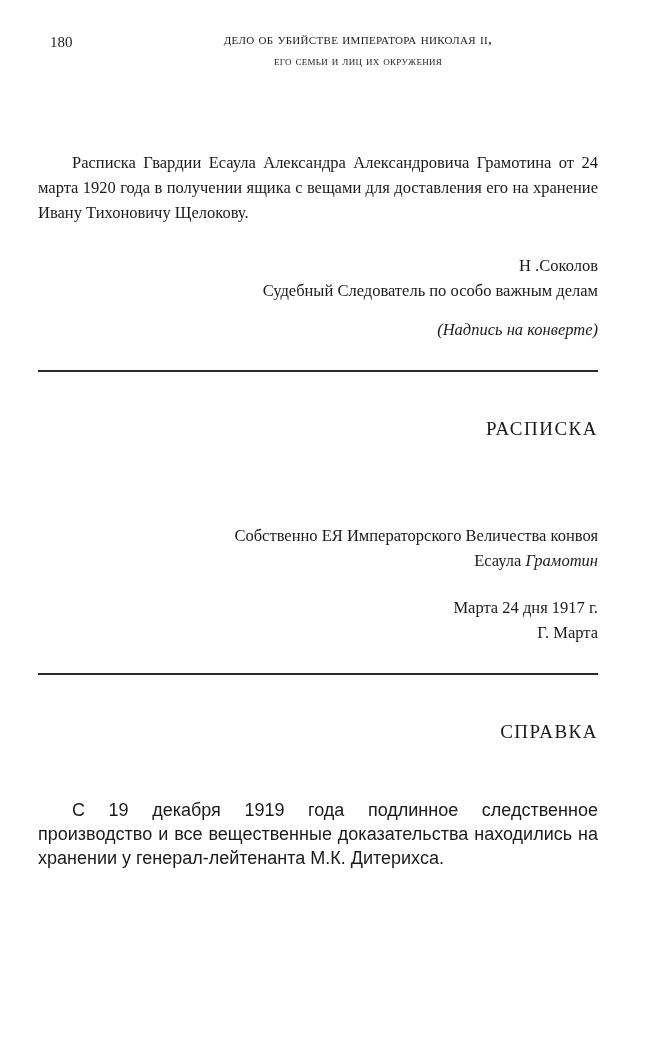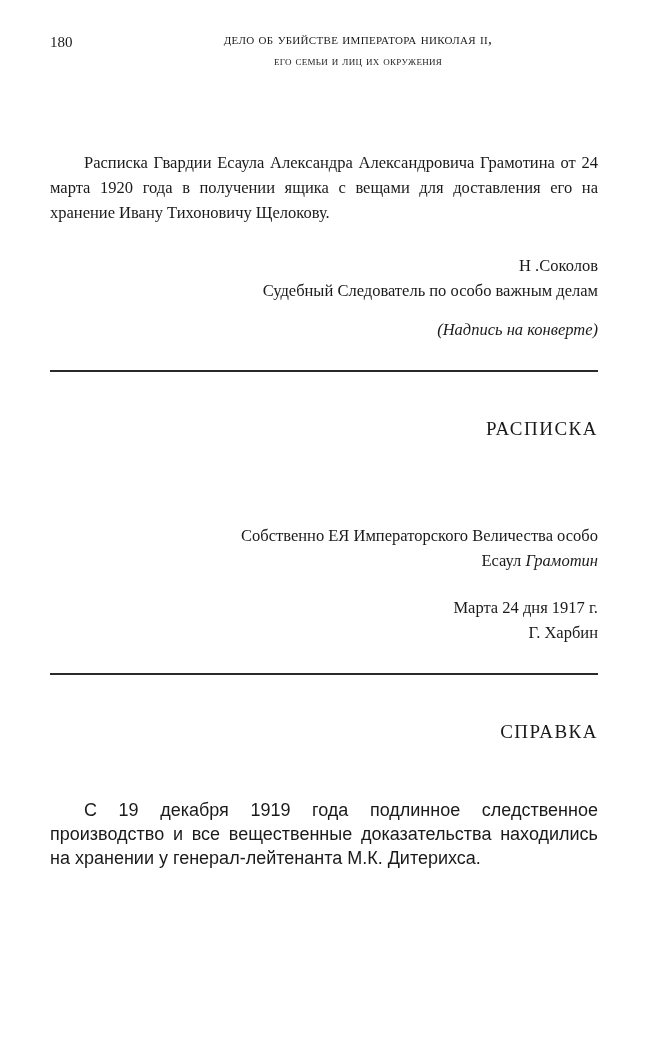--- a/index.html
+++ b/index.html
@@ -58,21 +58,21 @@
     font-size: 13.5px;
     letter-spacing: 0.3px;
     font-variant: small-caps;
     text-transform: lowercase;
     white-space: nowrap;
   }
 
   
   .content {
     position: absolute;
-    left: 50px;
+    left: 38px;
     right: 58px;
     top: 150px;
   }
   p {
     margin: 0;
     font-size: 16.5px;
     line-height: 25px;
     text-align: justify;
     text-justify: inter-word;
   }
@@ -143,27 +143,27 @@
 
     <div class="spacer-28"></div>
     <hr class="rule">
     <div class="spacer-44"></div>
 
     <div class="block">
       <p class="doc-title">РАСПИСКА</p>
       <div class="spacer-54"></div>
       <div class="spacer-28"></div>
       <div class="signature">
-        <div>Собственно ЕЯ Императорского Величества особо</div>
+        <div>Собственно ЕЯ Императорского Величества конвоя</div>
         <div>
-          <span>Есаул </span><span class="italic">Грамотин</span>
+          <span>Есаула </span><span class="italic">Грамотин</span>
         </div>
         <div class="spacer-22"></div>
         <div>Марта 24 дня 1917 г.</div>
-        <div>Г. Харбин</div>
+        <div>Г. Марта</div>
       </div>
     </div>
 
     <div class="spacer-28"></div>
     <hr class="rule">
     <div class="spacer-44"></div>
 
     <div class="block">
       <p class="doc-title">СПРАВКА</p>
       <div class="spacer-54"></div>

